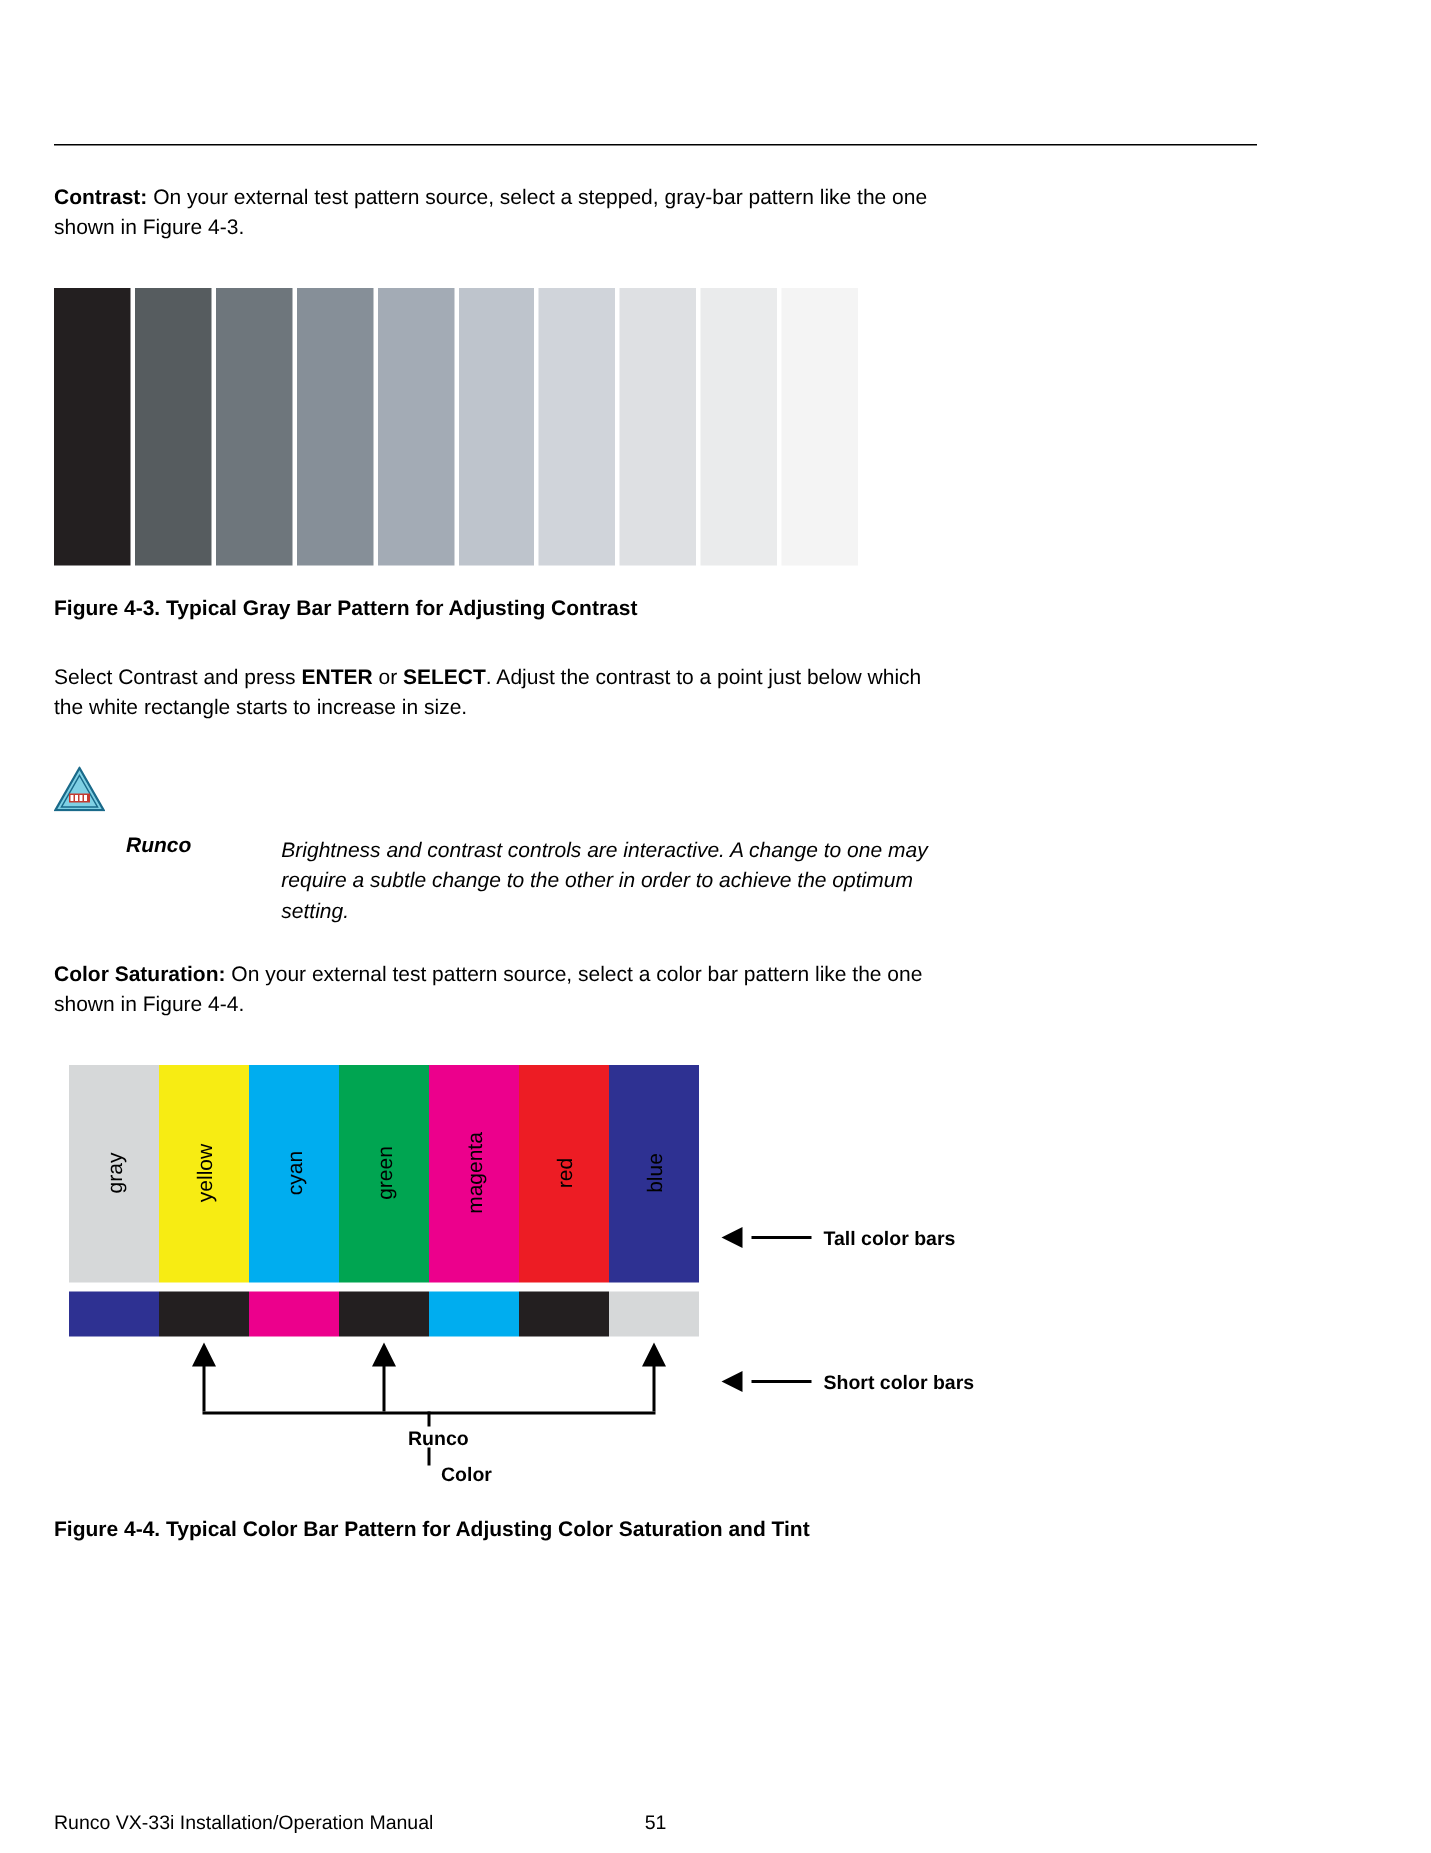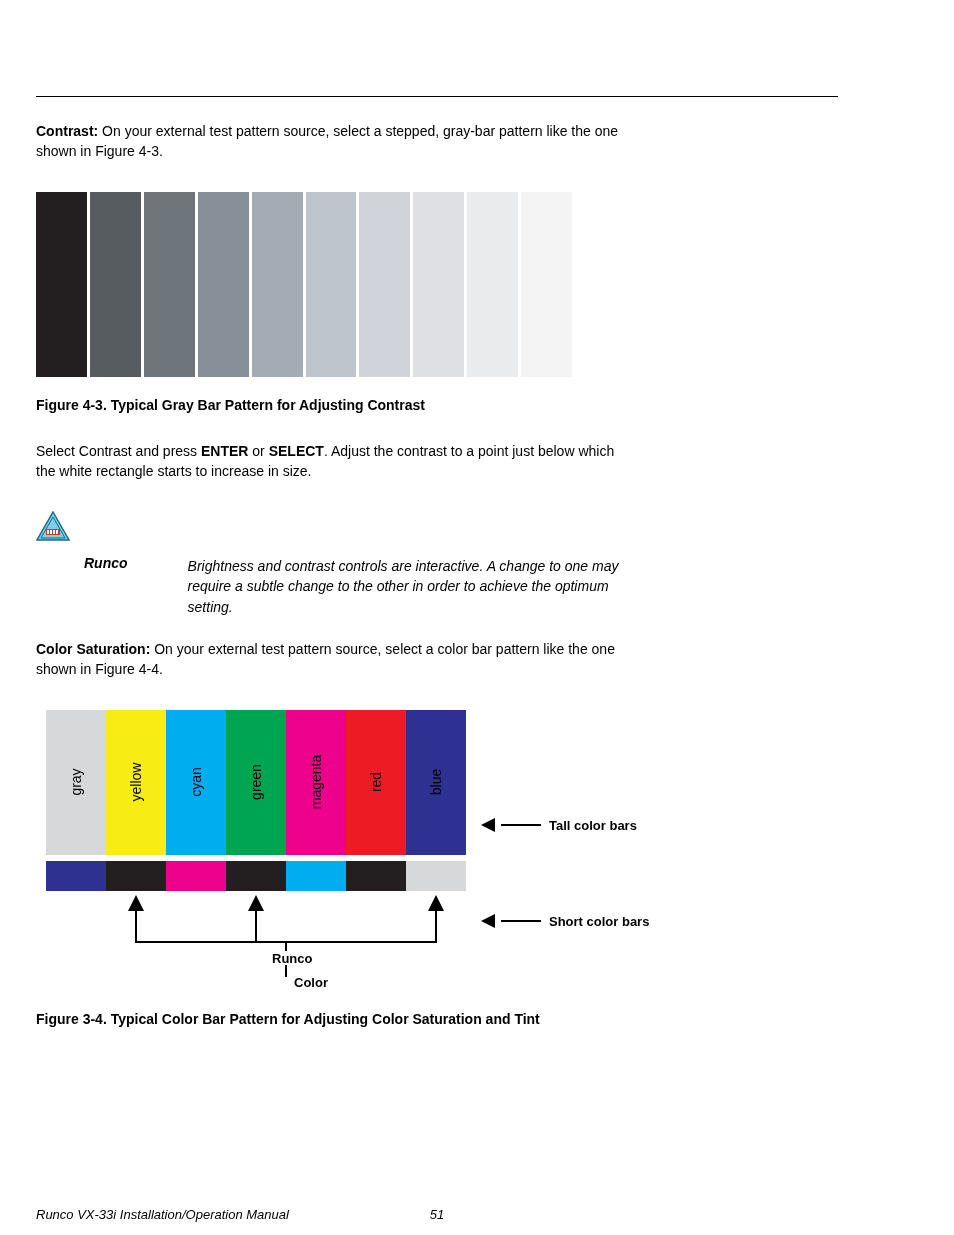--- a/index.html
+++ b/index.html
@@ -133,21 +133,20 @@
   .bracket-label {
     position: absolute;
     font-weight: bold;
     font-size: 13px;
     background: #fff;
     padding: 0 2px;
   }
   .footer {
     position: relative;
     margin-top: 180px;
-    font-style: italic;
     font-size: 13px;
   }
   .footer-title { float: left; }
   .footer-page { position: absolute; left: 50%; transform: translateX(-50%); }
 </style>
 </head>
 <body>
 
 <div class="page">
   <hr class="hr-top">
@@ -256,20 +255,20 @@
       <span class="hline" style="left:89px; top:48px; width:302px;"></span>
 
       <span class="vline" style="left:239px; top:48px; height:12px;"></span>
       <span class="bracket-label" style="left:224px; top:58px;">Runco</span>
 
       <span class="vline" style="left:239px; top:72px; height:12px;"></span>
       <span class="bracket-label" style="left:220px; top:82px;margin-left:26px;">Color</span>
     </div>
   </div>
 
-  <p class="fig-caption">Figure 3-4. Typical Color Bar Pattern for Adjusting Color Saturation and Tint</p>
+  <p class="fig-caption">Figure 4-4. Typical Color Bar Pattern for Adjusting Color Saturation and Tint</p>
 
   <div class="footer">
     <span class="footer-title">Runco VX-33i Installation/Operation Manual</span>
     <span class="footer-page">51</span>
     <div style="clear:both"></div>
   </div>
 </div>
 
 </body></html>

